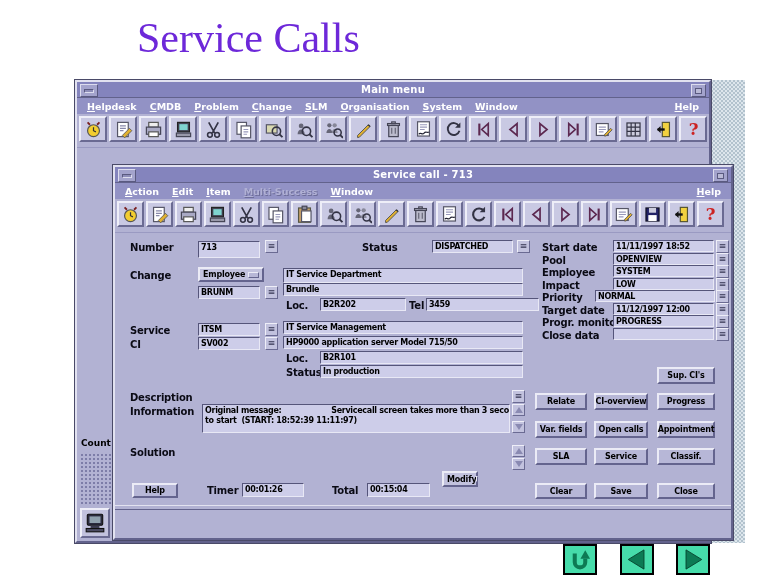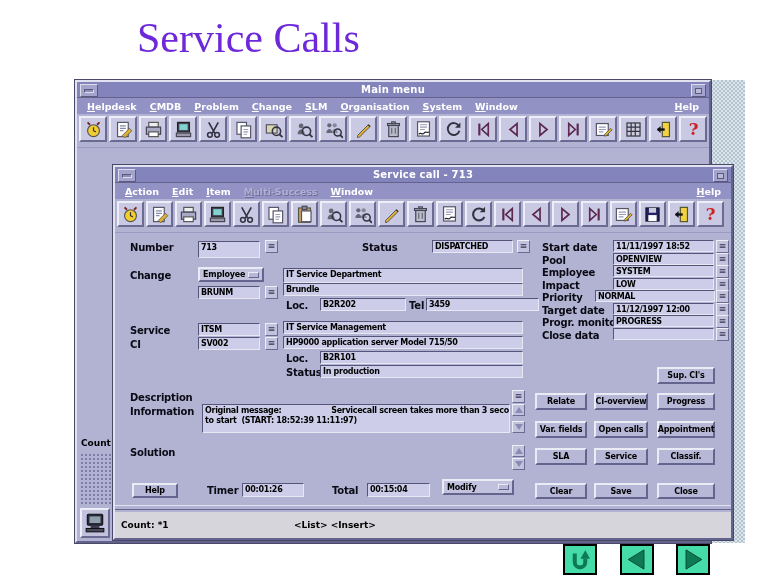--- a/index.html
+++ b/index.html
@@ -502,33 +502,29 @@
     <div class="btn" style="left:542px;top:254px;width:58px;height:17px">Appointment</div>
     <div class="btn" style="left:420px;top:281px;width:52px;height:17px">SLA</div>
     <div class="btn" style="left:479px;top:281px;width:54px;height:17px">Service</div>
     <div class="btn" style="left:542px;top:281px;width:58px;height:17px">Classif.</div>
 
     <div class="btn" style="left:17px;top:316px;width:46px;height:15px">Help</div>
     <div class="lbl" style="left:92px;top:318px">Timer</div>
     <div class="fld" style="left:127px;top:316px;width:62px;height:14px">00:01:26</div>
     <div class="lbl" style="left:217px;top:318px">Total</div>
     <div class="fld" style="left:252px;top:316px;width:63px;height:14px">00:15:04</div>
-    <div class="opt" style="left:327px;top:312px;width:72px;height:16px">
+    <div class="opt" style="left:327px;top:304px;width:36px;height:16px">
       <span>Modify</span>
         <span class="bar"></span>
     </div>
     <div class="btn" style="left:420px;top:316px;width:52px;height:16px">Clear</div>
     <div class="btn" style="left:479px;top:316px;width:54px;height:16px">Save</div>
     <div class="btn" style="left:542px;top:316px;width:58px;height:16px">Close</div>
 
     <div class="sep" style="top:338px"></div>
-    <div class="statusbar">
-      <span style="left:6px">Count: *1</span>
-      <span style="left:179px">&lt;List&gt; &lt;Insert&gt;</span>
-    </div>
   </div>
 </div>
 
 <div class="navbtn" style="left: 563px; top: 544px; background: rgb(70, 220, 170);">
     <svg viewBox="0 0 32 28">
       <path d="M10 7v10a6 6 0 0 0 12 0v-4" fill="none" stroke="#0d7a54" stroke-width="4.6"></path>
       <path d="M16.5 13h11L22 3.5z" fill="#0d7a54"></path>
     </svg>
   </div>
 <div class="navbtn" style="left: 620px; top: 544px; background: rgb(70, 220, 170);">

